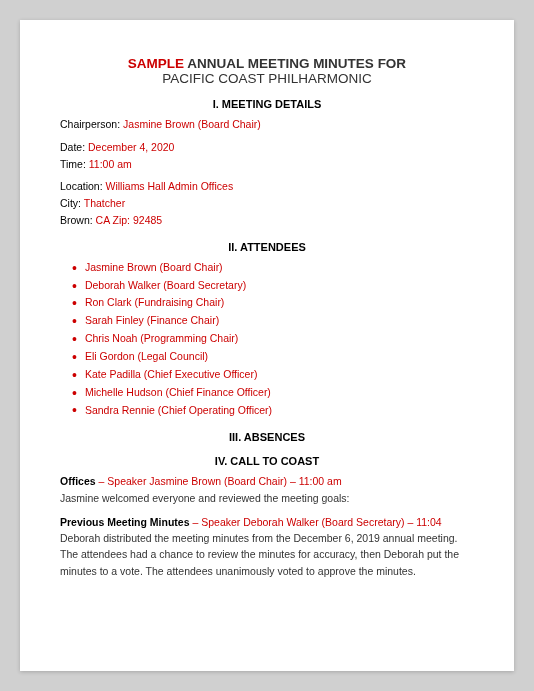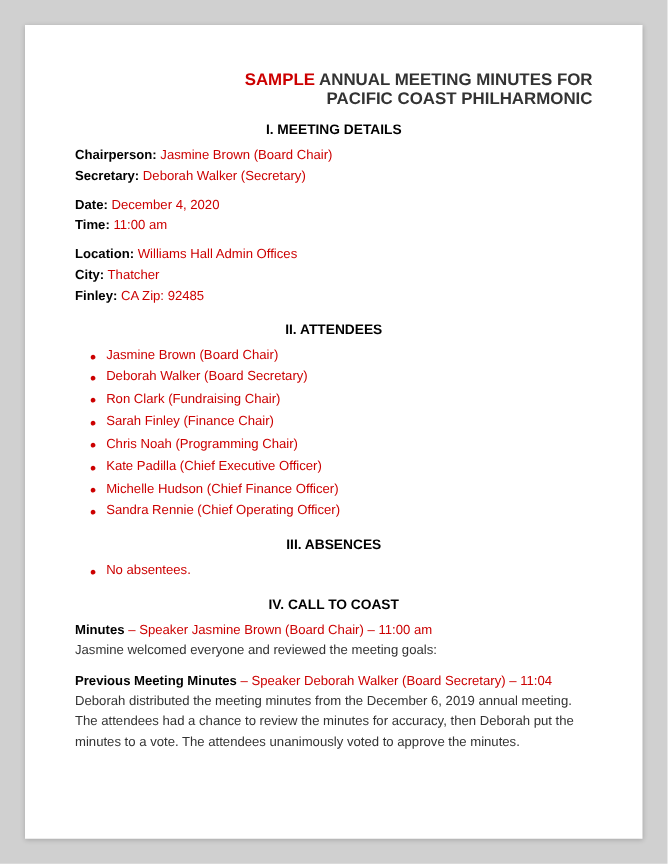--- a/index.html
+++ b/index.html
@@ -21,32 +21,32 @@
     .page-container {
       width: 494px;
       min-height: 651px;
       background: #ffffff;
       padding: 36px 40px 36px 40px;
       position: relative;
       box-shadow: 0 1px 4px rgba(0,0,0,0.2);
     }
 
     .doc-title {
-      text-align: right;
+      text-align: center;
     }
 
     .doc-title .title-line1 {
       font-size: 13.5px;
       font-weight: bold;
       color: #333;
     }
 
     .doc-title .title-line2 {
       font-size: 13.5px;
-      font-weight: bold;
+      font-weight: normal;
       color: #333;
     }
 
     .red-text {
       color: #cc0000;
     }
 
     .section-header {
       font-size: 11px;
       font-weight: bold;
@@ -56,21 +56,21 @@
       text-align: center;
     }
 
     .detail-line {
       font-size: 10.5px;
       color: #333;
       line-height: 1.6;
     }
 
     .detail-label {
-      font-weight: bold;
+      font-weight: normal;
       color: #000;
     }
 
     .detail-value {
       color: #cc0000;
     }
 
     .attendees-list {
       list-style: none;
       padding-left: 12px;
@@ -172,24 +172,20 @@
     <div class="title-line2">PACIFIC COAST PHILHARMONIC</div>
   </div>
 
   <div class="section">
     <div class="section-header">I. MEETING DETAILS</div>
 
     <div class="detail-line">
       <span class="detail-label">Chairperson:</span>
       <span> </span><span class="detail-value">Jasmine Brown (Board Chair)</span>
     </div>
-    <div class="detail-line">
-      <span class="detail-label">Secretary:</span>
-      <span> </span><span class="detail-value">Deborah Walker (Secretary)</span>
-    </div>
 
     <div class="spacer"></div>
 
     <div class="detail-line">
       <span class="detail-label">Date:</span>
       <span> </span><span class="detail-value">December 4, 2020</span>
     </div>
     <div class="detail-line">
       <span class="detail-label">Time:</span>
       <span> </span><span class="detail-value">11:00 am</span>
@@ -199,54 +195,51 @@
 
     <div class="detail-line">
       <span class="detail-label">Location:</span>
       <span> </span><span class="detail-value">Williams Hall Admin Offices</span>
     </div>
     <div class="detail-line">
       <span class="detail-label">City:</span>
       <span> </span><span class="detail-value">Thatcher</span>
     </div>
     <div class="detail-line">
-      <span class="detail-label">Finley:</span>
+      <span class="detail-label">Brown:</span>
       <span> </span><span class="detail-value">CA Zip:</span>
       <span class="detail-value"> </span><span class="detail-value">92485</span>
     </div>
   </div>
 
   <div class="section">
     <div class="section-header">II. ATTENDEES</div>
     <ul class="attendees-list">
 
     <li>Jasmine Brown (Board Chair)</li>
         <li>Deborah Walker (Board Secretary)</li>
         <li>Ron Clark (Fundraising Chair)</li>
         <li>Sarah Finley (Finance Chair)</li>
         <li>Chris Noah (Programming Chair)</li>
+        <li>Eli Gordon (Legal Council)</li>
         <li>Kate Padilla (Chief Executive Officer)</li>
         <li>Michelle Hudson (Chief Finance Officer)</li>
         <li>Sandra Rennie (Chief Operating Officer)</li>
       </ul>
   </div>
 
   <div class="section">
     <div class="section-header">III. ABSENCES</div>
-    <ul class="absences-list">
-
-    <li>No absentees.</li>
-      </ul>
   </div>
 
   <div class="section call-to-order-block">
     <div class="section-header">IV. CALL TO COAST</div>
 
     <div class="cto-paragraph">
-      <span class="cto-label">Minutes</span><span class="cto-speaker"> – Speaker Jasmine Brown (Board Chair) – 11:00 am</span><br>
+      <span class="cto-label">Offices</span><span class="cto-speaker"> – Speaker Jasmine Brown (Board Chair) – 11:00 am</span><br>
       <span>Jasmine welcomed everyone and reviewed the meeting goals:</span>
     </div>
 
     <div class="cto-paragraph">
       <span class="cto-label">Previous Meeting Minutes</span><span class="cto-speaker"> – Speaker Deborah Walker (Board Secretary) – 11:04</span><br>
       <span>Deborah distributed the meeting minutes from the December 6, 2019 annual meeting. The attendees had a chance to review the minutes for accuracy, then Deborah put the minutes to a vote. The attendees unanimously voted to approve the minutes.</span>
     </div>
 
   </div>
 

